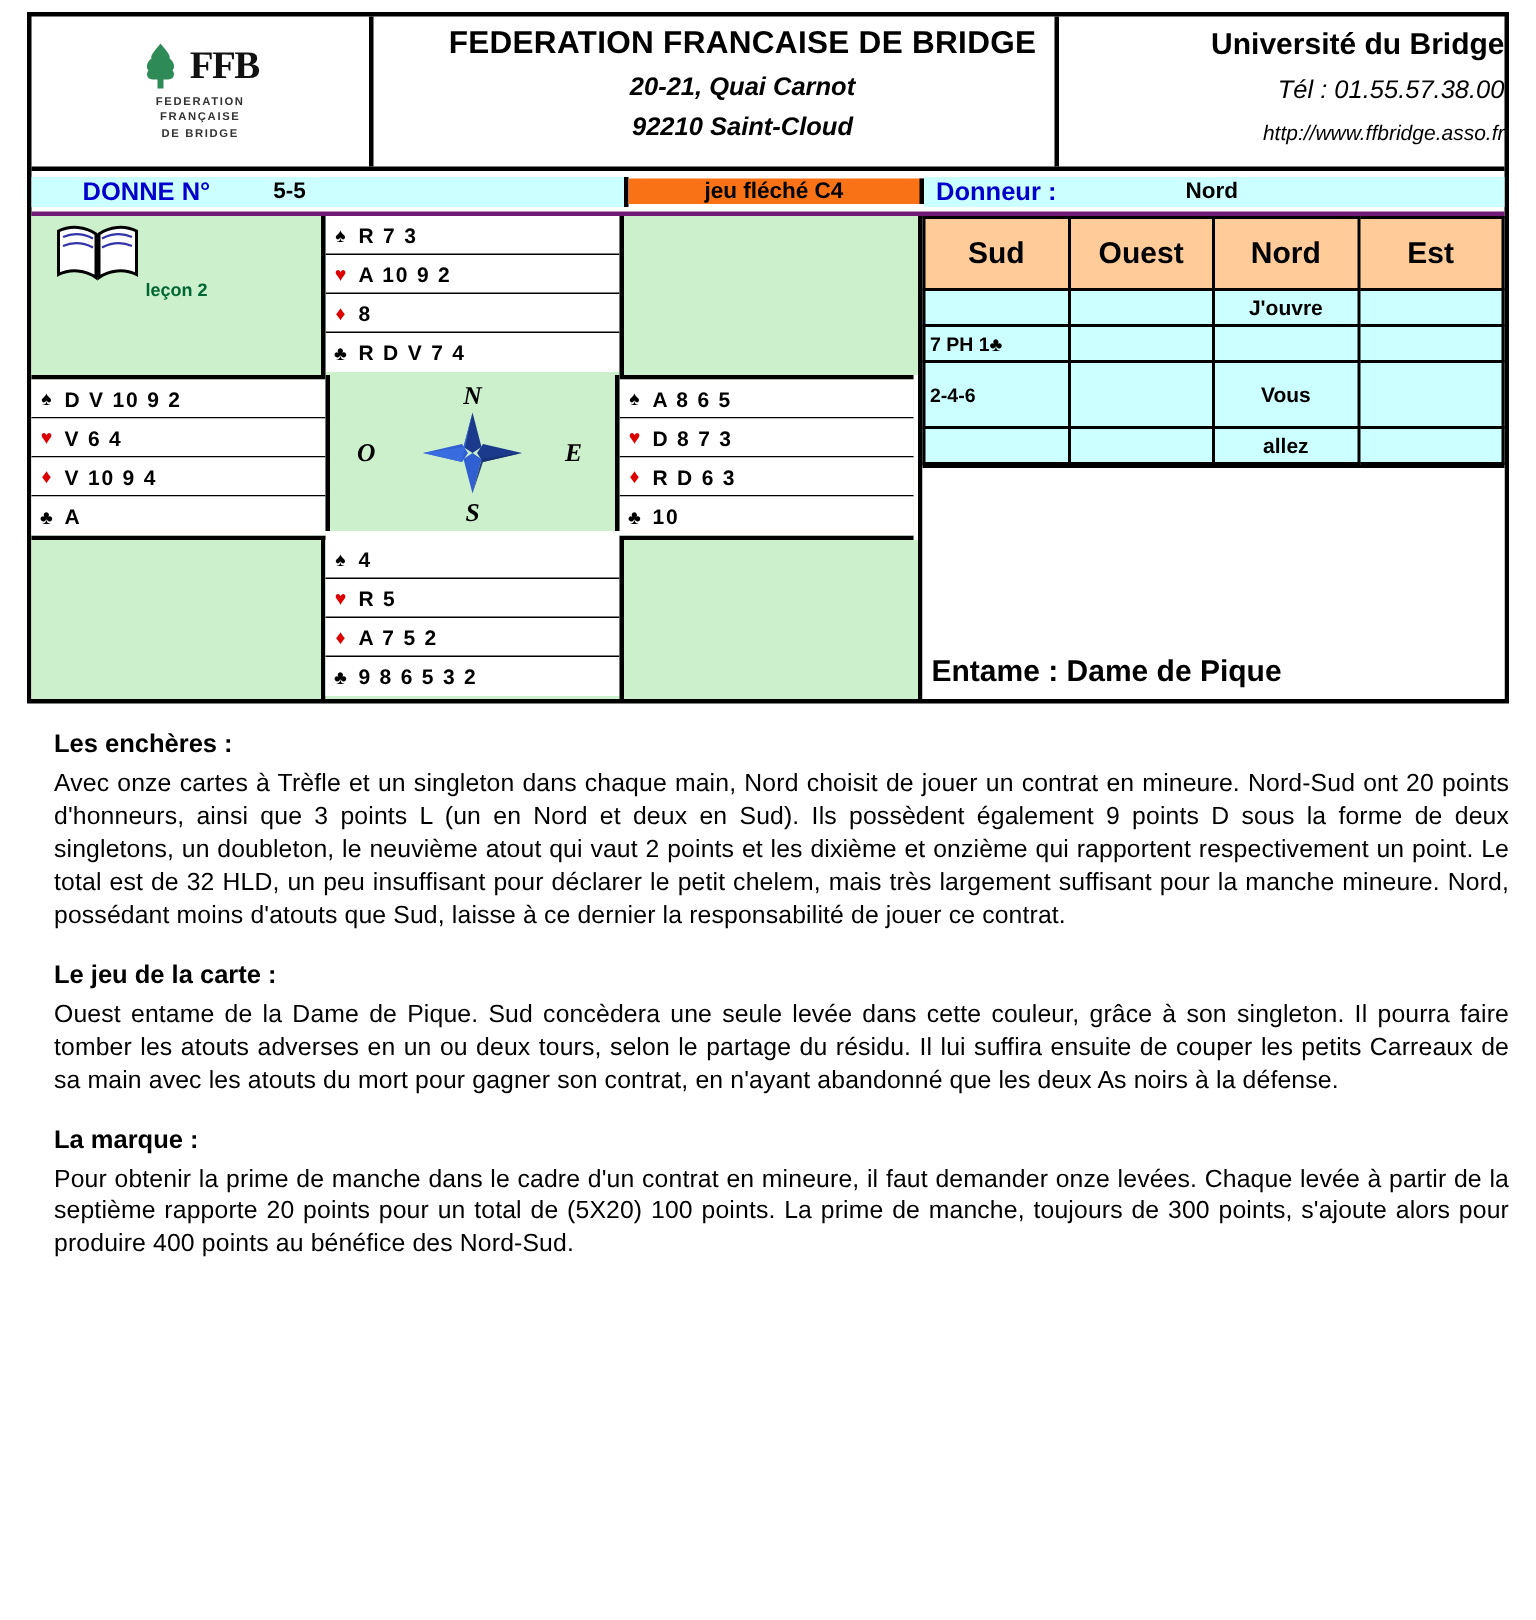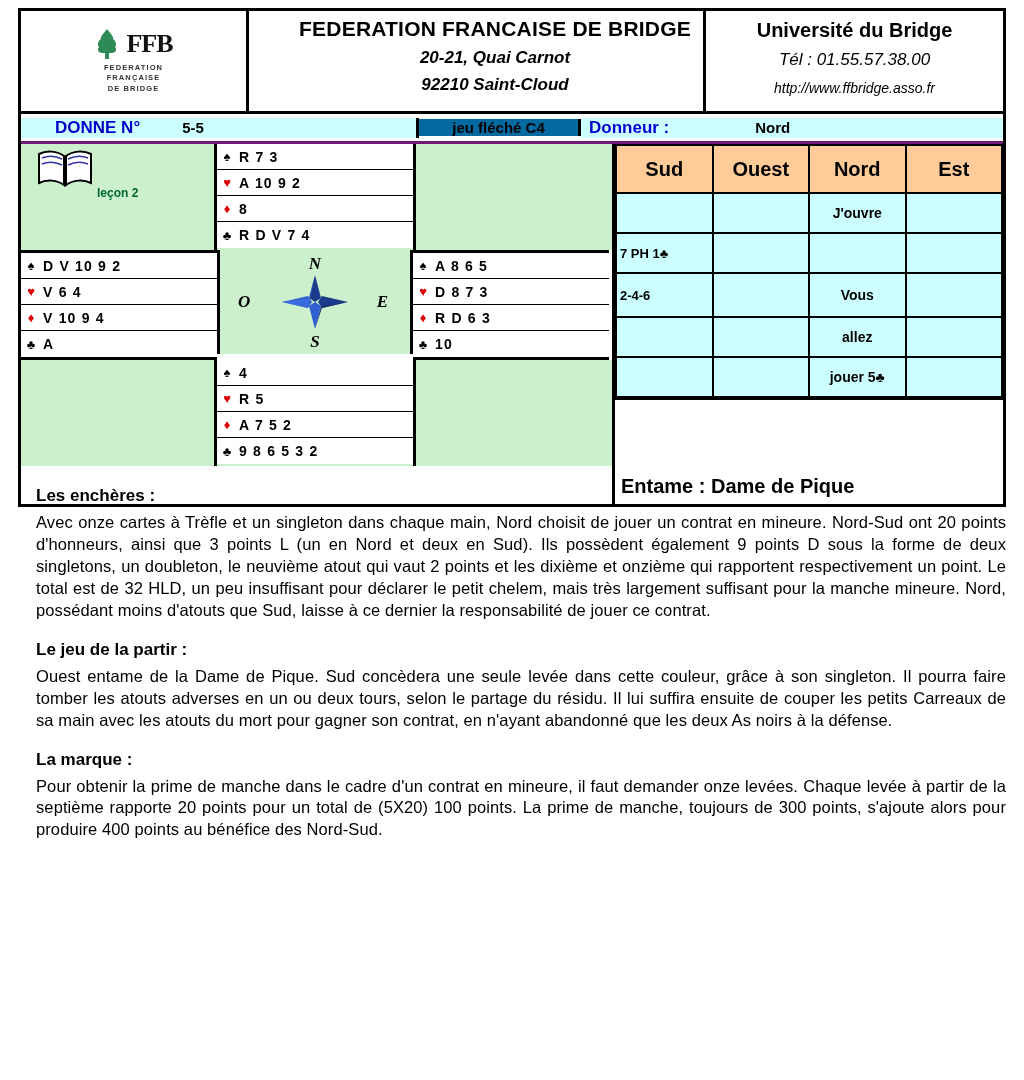--- a/index.html
+++ b/index.html
@@ -86,21 +86,21 @@
     letter-spacing: .2px;
   }
   .hdr-mid .l2, .hdr-mid .l3 {
     font-size: 17px;
     font-style: italic;
     font-weight: bold;
     margin-top: 7px;
   }
   .hdr-right {
     width: 297px;
-    text-align: center;
+    text-align: right;
     box-sizing: border-box;
     padding-top: 8px;
   }
   .hdr-right .r1 {
     font-size: 20px;
     font-weight: bold;
   }
   .hdr-right .r2 {
     font-size: 17px;
     font-style: italic;
@@ -135,22 +135,22 @@
     font-weight: bold;
     font-size: 17px;
   }
   .band-donne .val {
     color: #000;
     font-weight: bold;
     font-size: 15px;
     margin-left: 42px;
   }
   .band-jeu {
-    width: 162px;
-    background: #0369a1;
+    width: 197px;
+    background: #f97316;
     border-right: 3px solid #000;
     justify-content: center;
     font-weight: bold;
     font-size: 15px;
   }
   .band-donneur {
     flex: 1;
     background: #ccffff;
     padding-left: 8px;
   }
@@ -265,21 +265,21 @@
     display: flex;
     flex-direction: column;
   }
   .btable {
     border-collapse: collapse;
     width: 100%;
     table-layout: fixed;
   }
   .btable td, .btable th {
     border: 2px solid #000;
-    height: 40px;
+    height: 24px;
     box-sizing: border-box;
     text-align: center;
     font-size: 14px;
     font-weight: bold;
     background: #ccffff;
     padding: 0;
   }
   .btable th {
     background: #ffcc99;
     font-size: 20px;
@@ -512,40 +512,34 @@
             <td class="tall"></td>
             <td class="tall">Vous</td>
             <td class="tall"></td>
           </tr>
           <tr>
             <td></td>
             <td></td>
             <td>allez</td>
             <td></td>
           </tr>
-          <tr>
-            <td></td>
-            <td></td>
-            <td>jouer  5♣</td>
-            <td></td>
-          </tr>
         </tbody>
           </table>
         <div class="entame">
           <div class="entame-txt">Entame : Dame de Pique</div>
         </div>
       </div>
 
     </div>
   </div>
 
   <div class="prose">
     <h3 class="sec">Les enchères :</h3>
     <p>Avec onze cartes à Trèfle et un singleton dans chaque main, Nord choisit de jouer un contrat en mineure. Nord-Sud ont 20 points d'honneurs, ainsi que 3 points L (un en Nord et deux en Sud). Ils possèdent également 9 points D sous la forme de deux singletons, un doubleton, le neuvième atout qui vaut 2 points et les dixième et onzième qui rapportent respectivement un point. Le total est de 32 HLD, un peu insuffisant pour déclarer le petit chelem, mais très largement suffisant pour la manche mineure. Nord, possédant moins d'atouts que Sud, laisse à ce dernier la responsabilité de jouer ce contrat.</p>
 
-    <h3 class="sec">Le jeu de la partir :</h3>
+    <h3 class="sec">Le jeu de la carte :</h3>
     <p>Ouest entame de la Dame de Pique. Sud concèdera une seule levée dans cette couleur, grâce à son singleton. Il pourra faire tomber les atouts adverses en un ou deux tours, selon le partage du résidu. Il lui suffira ensuite de couper les petits Carreaux de sa main avec les atouts du mort pour gagner son contrat, en n'ayant abandonné que les deux As noirs à la défense.</p>
 
     <h3 class="sec">La marque :</h3>
     <p>Pour obtenir la prime de manche dans le cadre d'un contrat en mineure, il faut demander onze levées. Chaque levée à partir de la septième rapporte 20 points pour un total de (5X20) 100 points. La prime de manche, toujours de 300 points, s'ajoute alors pour produire 400 points au bénéfice des Nord-Sud.</p>
   </div>
 
 </div>
 
 </body></html>

